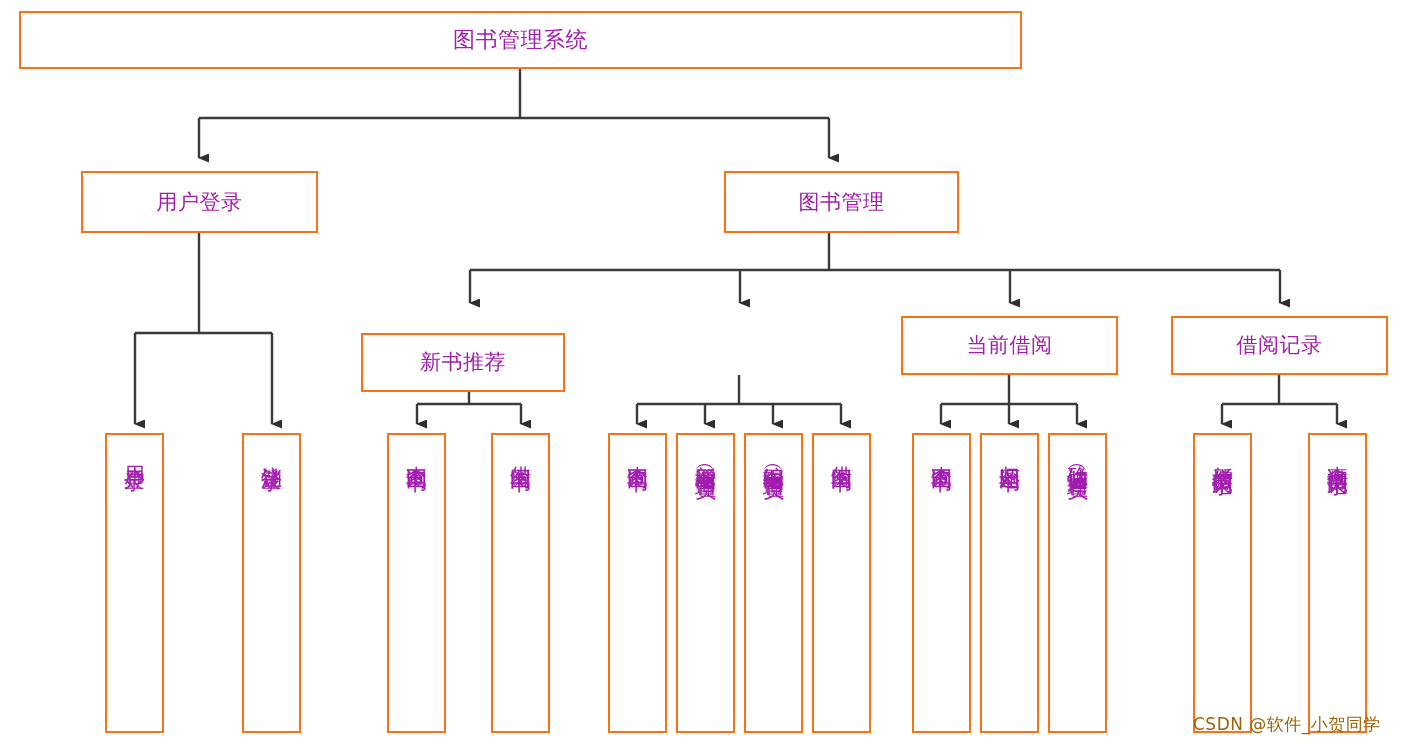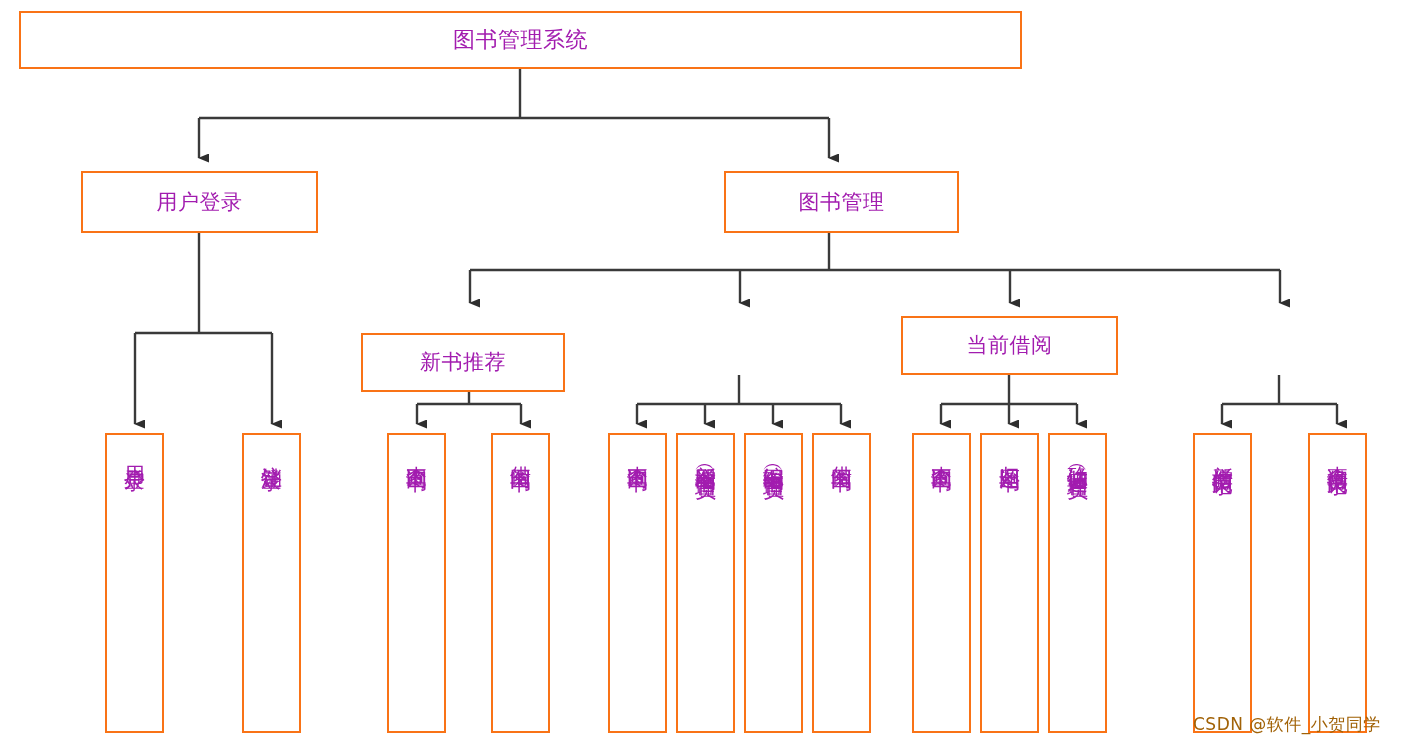--- a/index.html
+++ b/index.html
@@ -144,20 +144,23 @@
 
   <div class="node horiz" style="left:361px; top:333px; width:204px; height:59px;">
     <span class="label">新书推荐</span>
   </div>
 
 
   <div class="node horiz" style="left:901px; top:316px; width:217px; height:59px;">
     <span class="label">当前借阅</span>
   </div>
 
+  <div class="node horiz" style="left:1171px; top:316px; width:217px; height:59px;">
+    <span class="label">借阅记录</span>
+  </div>
 
   <div class="node vert" style="left:105px; top:433px; width:59px; height:300px;">
     <span class="label">用户登录</span>
   </div>
 
   <div class="node vert" style="left:242px; top:433px; width:59px; height:300px;">
     <span class="label">注销登录</span>
   </div>
 
   <div class="node vert" style="left:387px; top:433px; width:59px; height:300px;">

